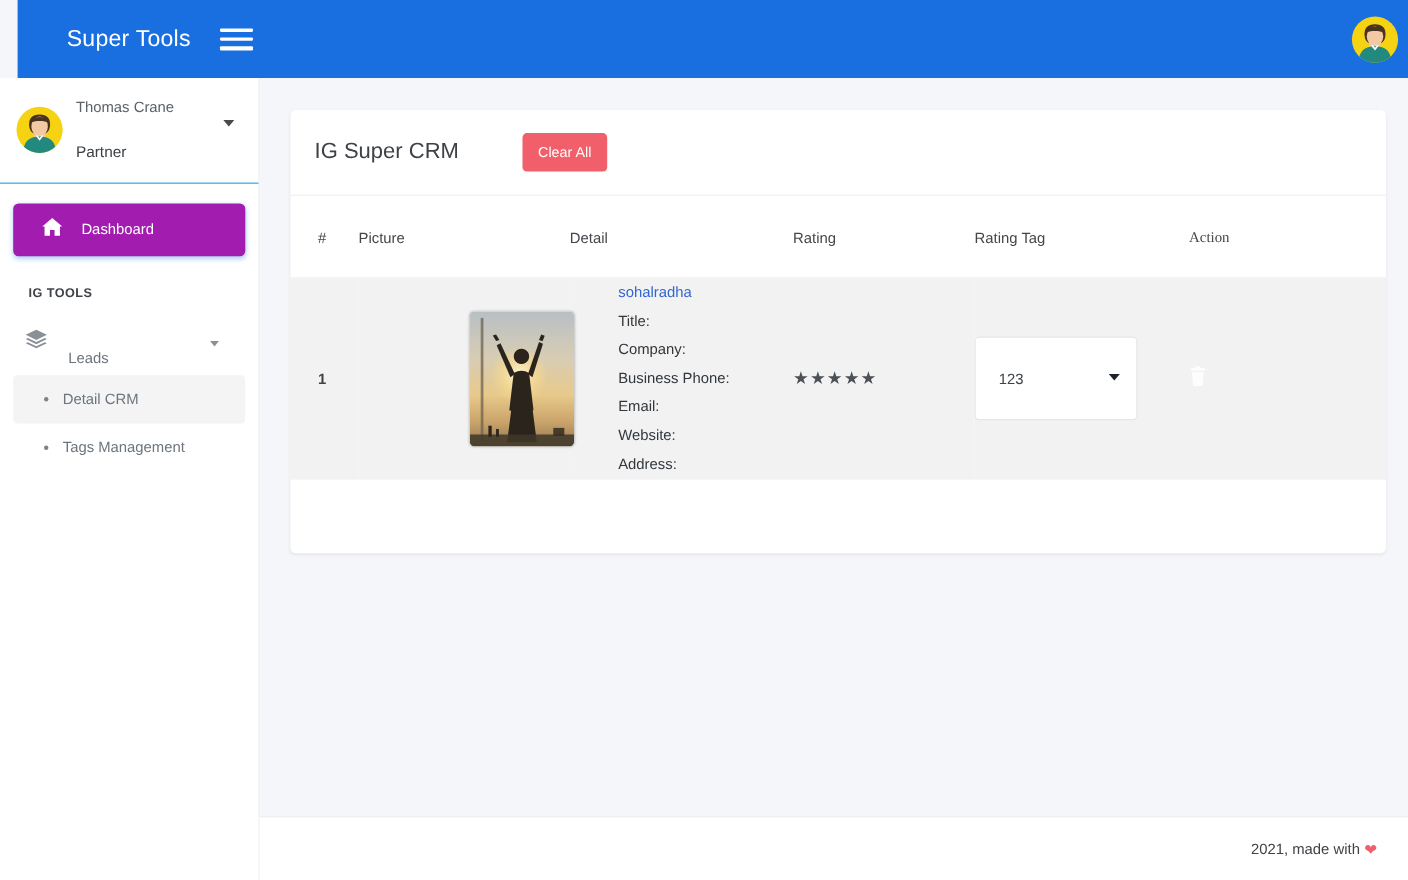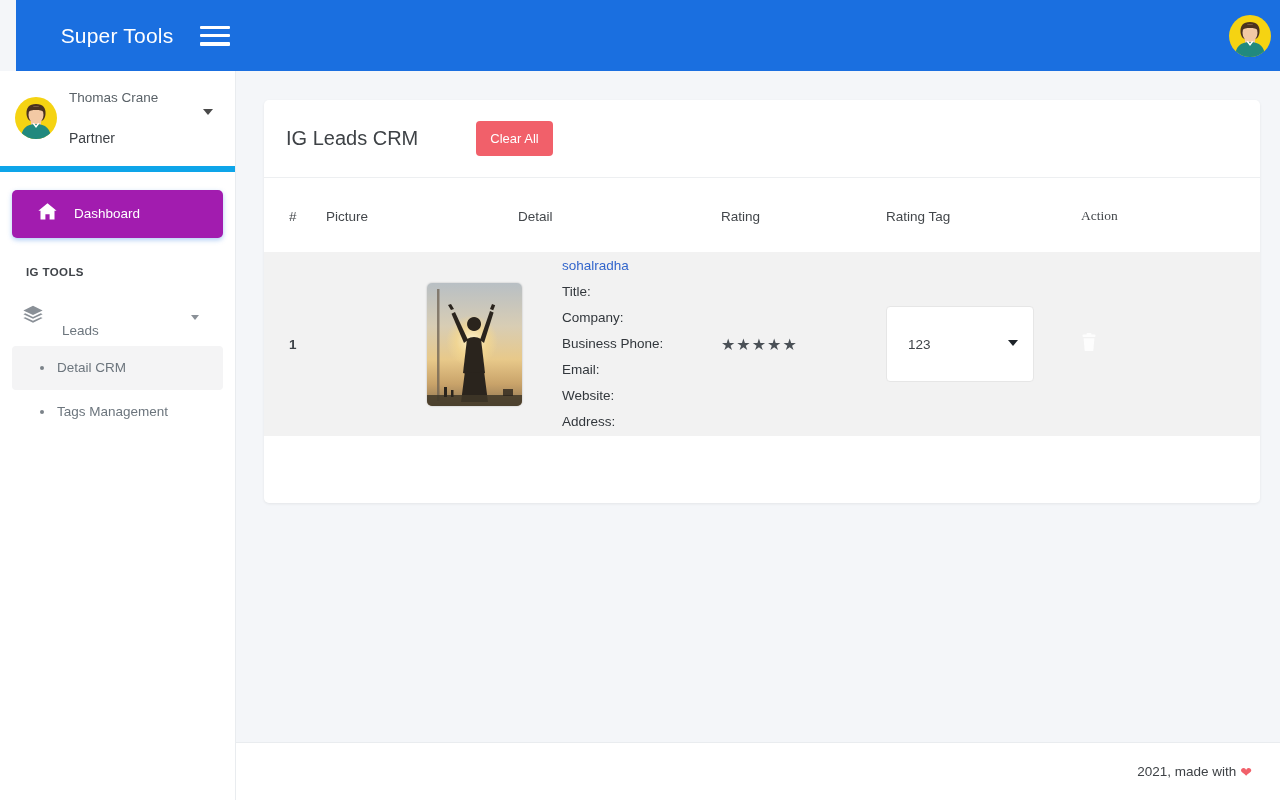--- a/index.html
+++ b/index.html
@@ -48,21 +48,21 @@
   
   #sidebar {
     position: absolute; top: 71px; left: 0;
     width: 236px; height: 729px;
     background: #ffffff;
     border-right: 1px solid #e9ecef;
   }
   #profile {
     display: flex; align-items: center;
     padding: 17px 14px 18px 14px;
-    border-bottom: 6px solid #0ea5e9;
+    border-bottom: 1px solid #0ea5e9;
     position: relative;
   }
   #profile .pic { width: 44px; height: 44px; flex: 0 0 44px; }
   #profile .info { margin-left: 11px; line-height: 1.45; }
   #profile .name { font-size: 13.5px; color: #5a6268; }
   #profile .role { font-size: 14px; color: #3d4146; margin-top: 20px; }
   #profile .caret {
     position: absolute; right: 22px; top: 38px;
     width: 0; height: 0;
     border-left: 5px solid transparent;
@@ -302,21 +302,21 @@
       </div>
     </div>
 
   </div>
 </div>
 
 <div id="main">
   <div id="card">
 
     <div id="card-header">
-      <div id="card-title">IG Leads CRM</div>
+      <div id="card-title">IG Super CRM</div>
       <button id="clear-all-btn">Clear All</button>
     </div>
 
     <div id="table-wrap">
       <table>
         <thead>
           <tr>
             <th class="c-num">#</th>
             <th class="c-pic">Picture</th>
             <th class="c-detail">Detail</th>

